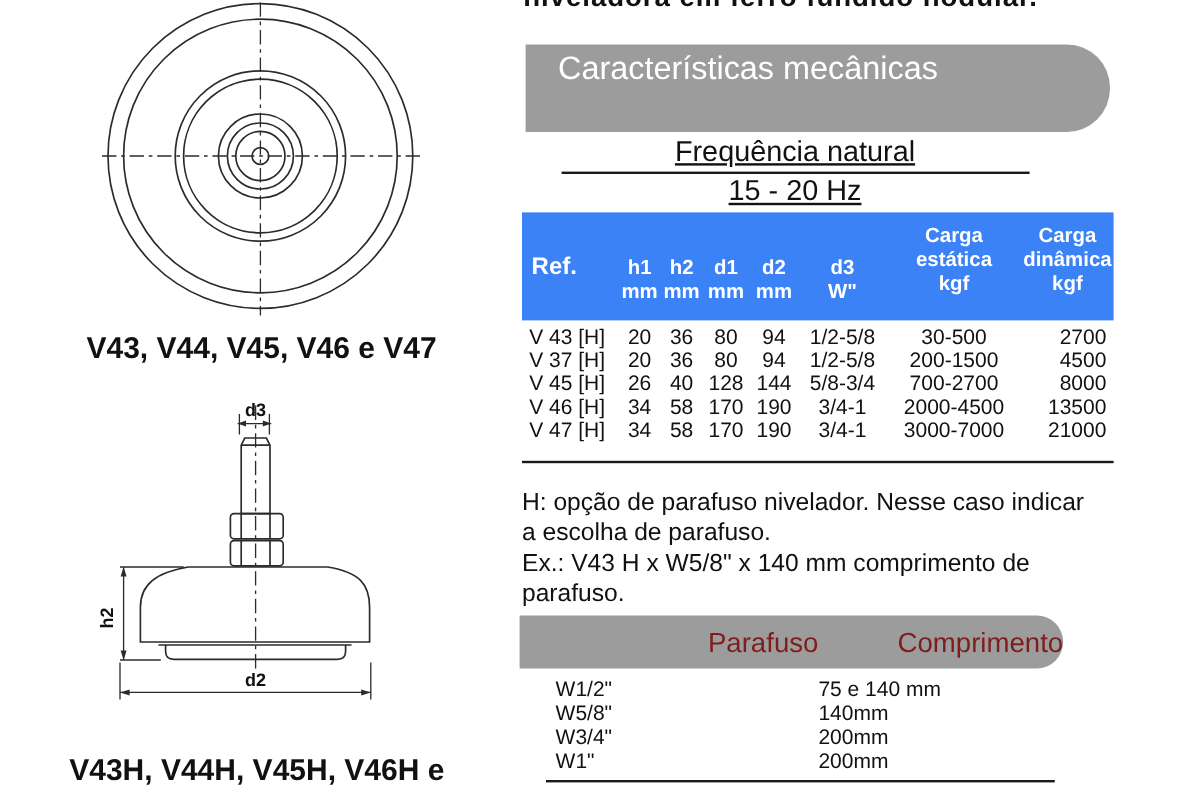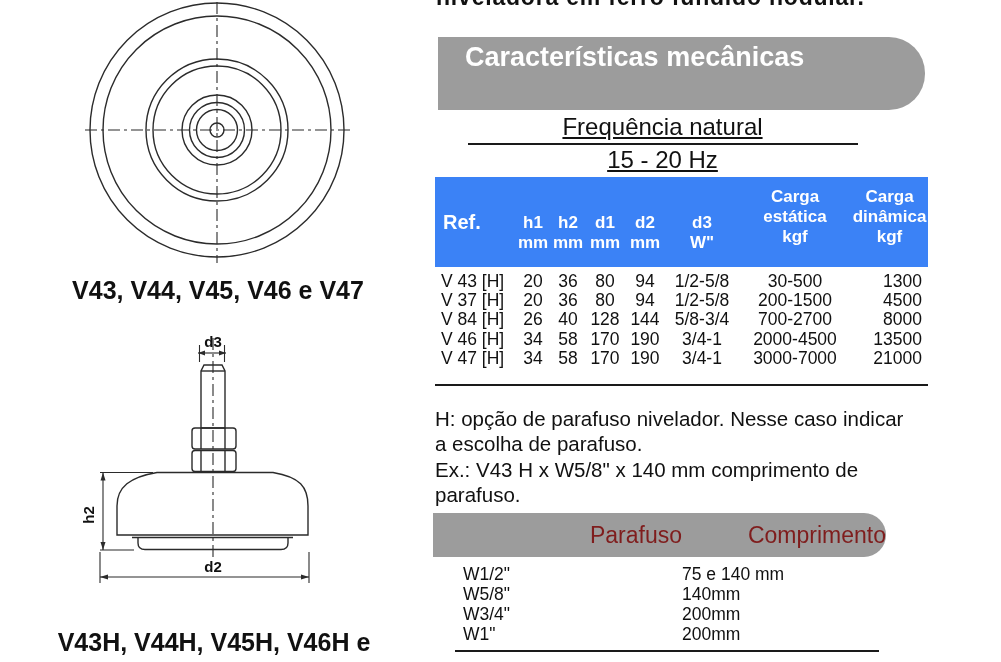--- a/index.html
+++ b/index.html
@@ -5,21 +5,21 @@
   html,body{margin:0;padding:0;background:#ffffff;}
   #page{position:relative;width:1001px;height:662px;background:#fff;overflow:hidden;
         font-family:"Liberation Sans", sans-serif;color:#111;}
   .abs{position:absolute;}
 
   
   #cutline{left:436px;top:-16px;font-size:23px;font-weight:700;letter-spacing:.8px;white-space:nowrap;}
 
   
   #banner{left:438px;top:37px;width:487px;height:73px;background:#9c9c9c;
-          border-radius:0 36px 36px 0;color:#fff;font-weight:700;font-size:27px;
+          border-radius:0 36px 36px 0;color:#fff;font-weight:400;font-size:27px;
           line-height:34px;padding:3px 0 0 27px;box-sizing:border-box;}
 
   
   #freq{left:416px;top:115px;width:493px;text-align:center;font-size:24px;text-decoration:underline;}
   #freq .flabel{line-height:24px;}
   #freq .frule{width:390px;margin:4px auto 0 auto;border-top:2px solid #1a1a1a;height:0;}
   #freq .fvalue{margin-top:4px;line-height:22px;}
 
   
   #spec{left:435px;top:177px;width:493px;border-bottom:2px solid #1a1a1a;padding-bottom:16px;}
@@ -168,34 +168,34 @@
     </div>
     <div id="spec-body">
       <div class="grid8 row">
         <span class="c0">V 43 [H]</span>
         <span class="cc">20</span>
         <span class="cc">36</span>
         <span class="cc">80</span>
         <span class="cc">94</span>
         <span class="cc">1/2-5/8</span>
         <span class="cc">30-500</span>
-        <span class="cr">1300</span>
+        <span class="cr">2700</span>
       </div>
       <div class="grid8 row">
         <span class="c0">V 37 [H]</span>
         <span class="cc">20</span>
         <span class="cc">36</span>
         <span class="cc">80</span>
         <span class="cc">94</span>
         <span class="cc">1/2-5/8</span>
         <span class="cc">200-1500</span>
         <span class="cr">4500</span>
       </div>
       <div class="grid8 row">
-        <span class="c0">V 84 [H]</span>
+        <span class="c0">V 45 [H]</span>
         <span class="cc">26</span>
         <span class="cc">40</span>
         <span class="cc">128</span>
         <span class="cc">144</span>
         <span class="cc">5/8-3/4</span>
         <span class="cc">700-2700</span>
         <span class="cr">8000</span>
       </div>
       <div class="grid8 row">
         <span class="c0">V 46 [H]</span>

